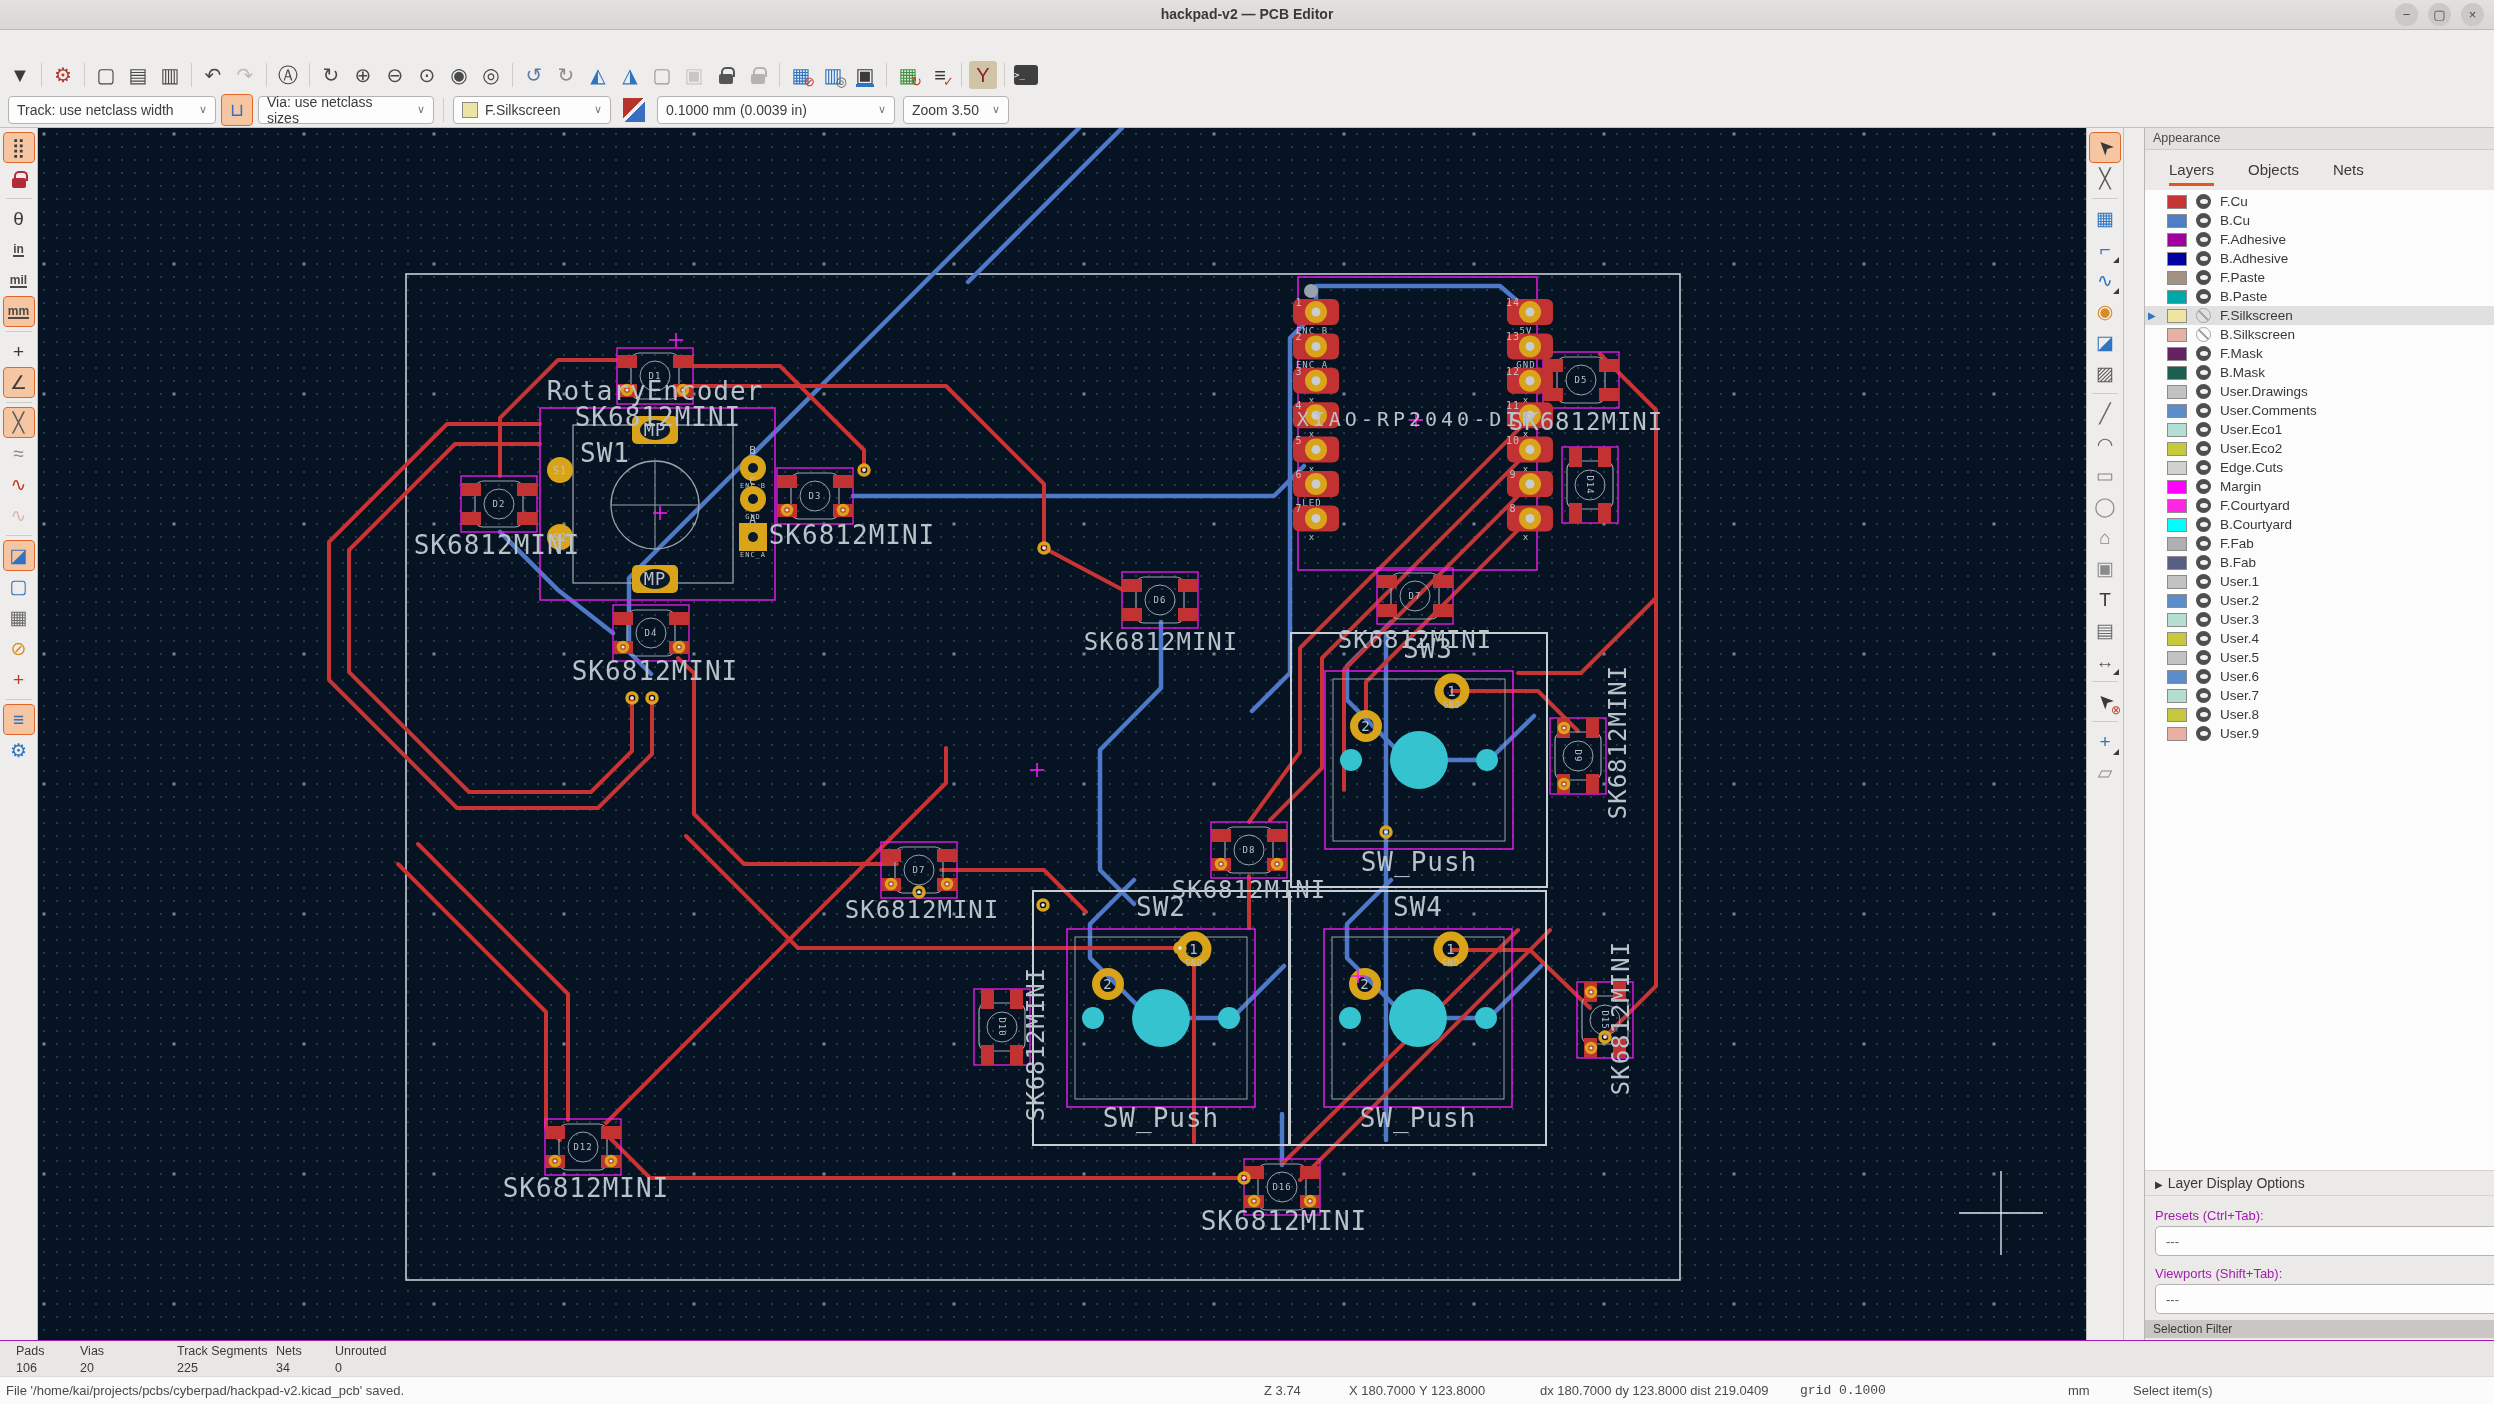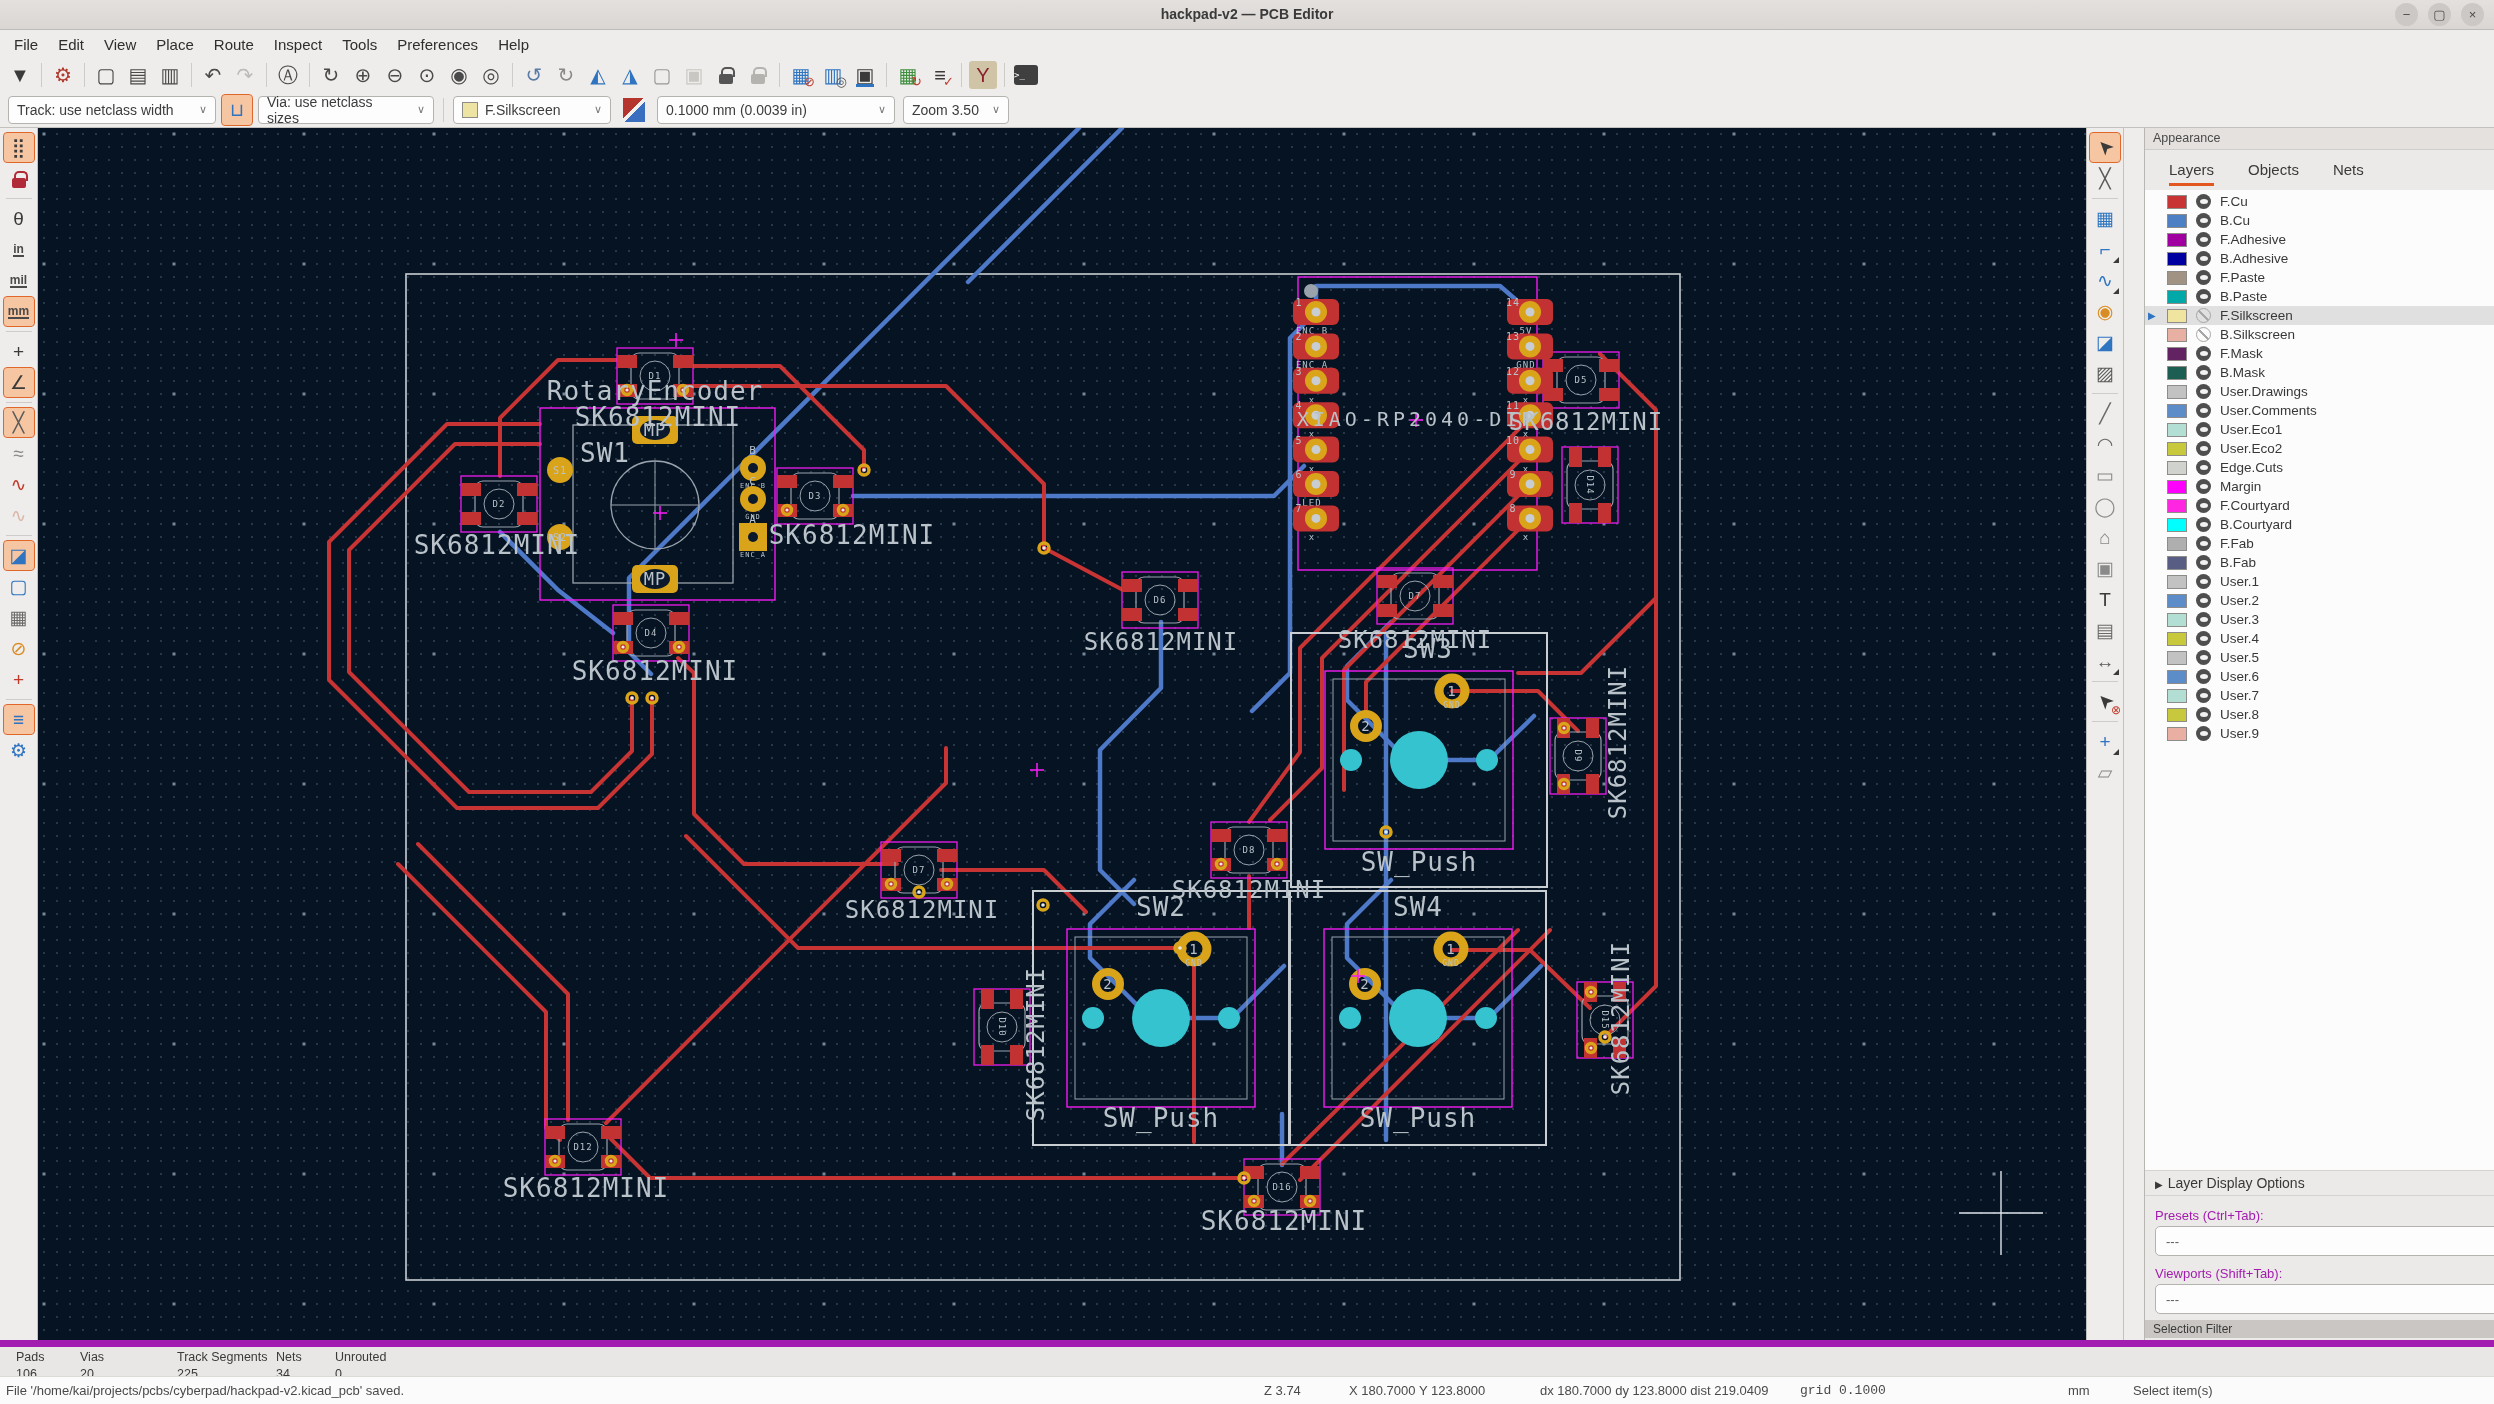--- a/index.html
+++ b/index.html
@@ -98,52 +98,41 @@
   #selfilter-grid { position:absolute; top:1216px; left:14px; right:6px; display:grid;
     grid-template-columns:146px auto; grid-auto-rows:22px; }
   .cb-item { display:flex; align-items:center; font-size:13.5px; color:#2e2e2e; }
   .cb { width:16px; height:16px; border-radius:3px; margin-right:8px; flex:none;
     text-align:center; line-height:16px; font-size:12px; }
   .cb.checked { background:#e2571f; color:#fff; }
   .cb.unchecked { background:#fff; border:1px solid #b1afac; }
 
   
   #statusbar { position:absolute; left:0; top:1340px; width:100%; height:36px; background:#e9e7e5;
-    border-top:7px solid #a21caf; }
+    border-top:1px solid #a21caf; }
   .stat-col { position:absolute; top:3px; font-size:12.5px; color:#3a3a3a; }
   .stat-col .val { display:block; margin-top:3px; }
   #msgbar { position:absolute; left:0; top:1376px; width:100%; height:28px; background:#fbfbfb;
     border-top:1px solid #dddbd8; font-size:13px; color:#4a4a4a; }
   #msgbar span { position:absolute; top:6px; }
 </style>
 </head>
 <body>
 
 <div id="app">
 
   <div id="titlebar">
     <div id="title">hackpad-v2 — PCB Editor</div>
     <div id="win-controls">
         <div class="winbtn" style="right: 76px;">−</div>
         <div class="winbtn" style="right: 43px;">▢</div>
         <div class="winbtn" style="right: 10px;">×</div>
       </div>
   </div>
 
-  <div id="menubar">
-      <div class="menu-item">File</div>
-      <div class="menu-item">Edit</div>
-      <div class="menu-item">View</div>
-      <div class="menu-item">Place</div>
-      <div class="menu-item">Route</div>
-      <div class="menu-item">Inspect</div>
-      <div class="menu-item">Tools</div>
-      <div class="menu-item">Preferences</div>
-      <div class="menu-item">Help</div>
-    </div>
 
   <div id="toolbar-main">
       <div class="tbi">
         <span style="color: rgb(58, 58, 58); display: inline-block;">▼</span>
       </div>
       <div class="tb-sep"></div>
       <div class="tbi">
         <span style="color: rgb(176, 58, 46); display: inline-block;">⚙</span>
       </div>
       <div class="tb-sep"></div>

